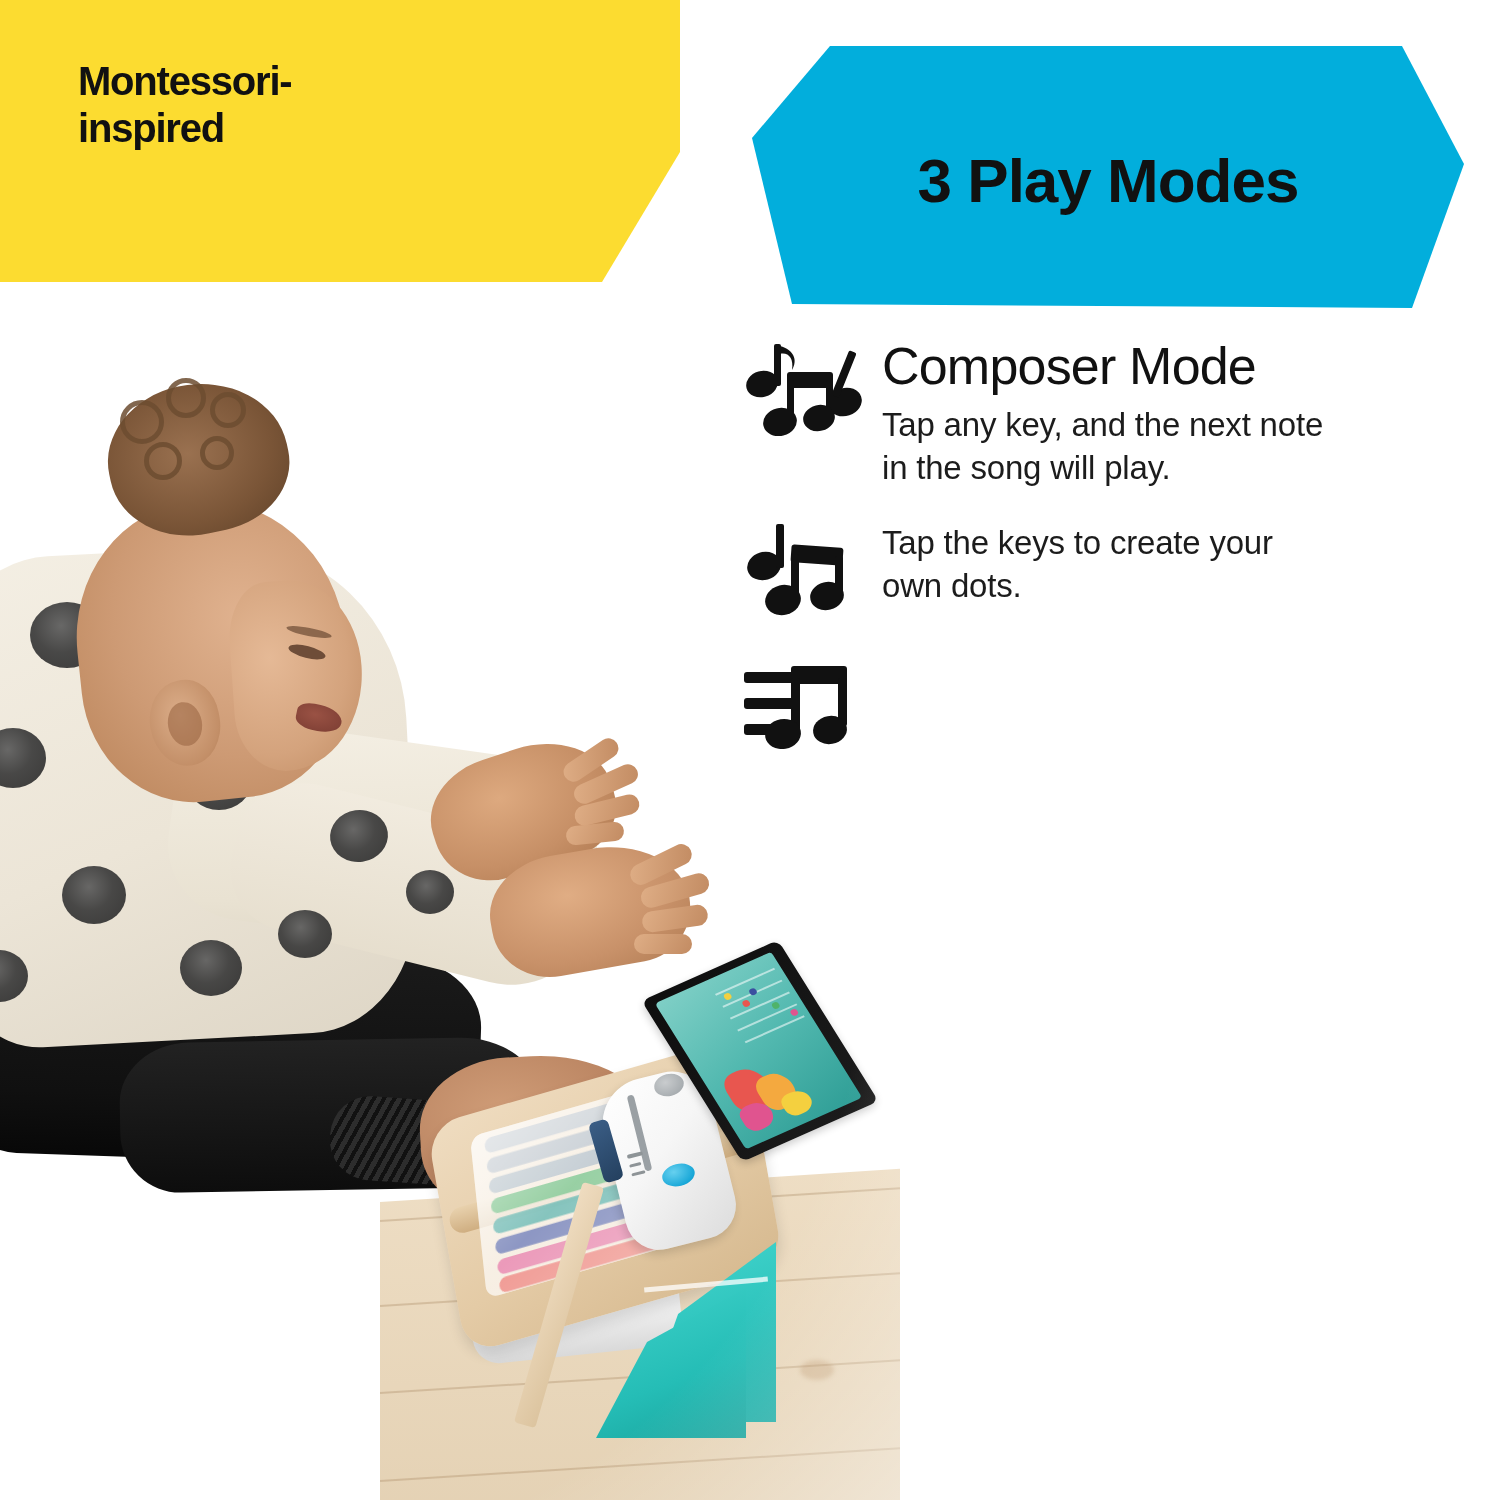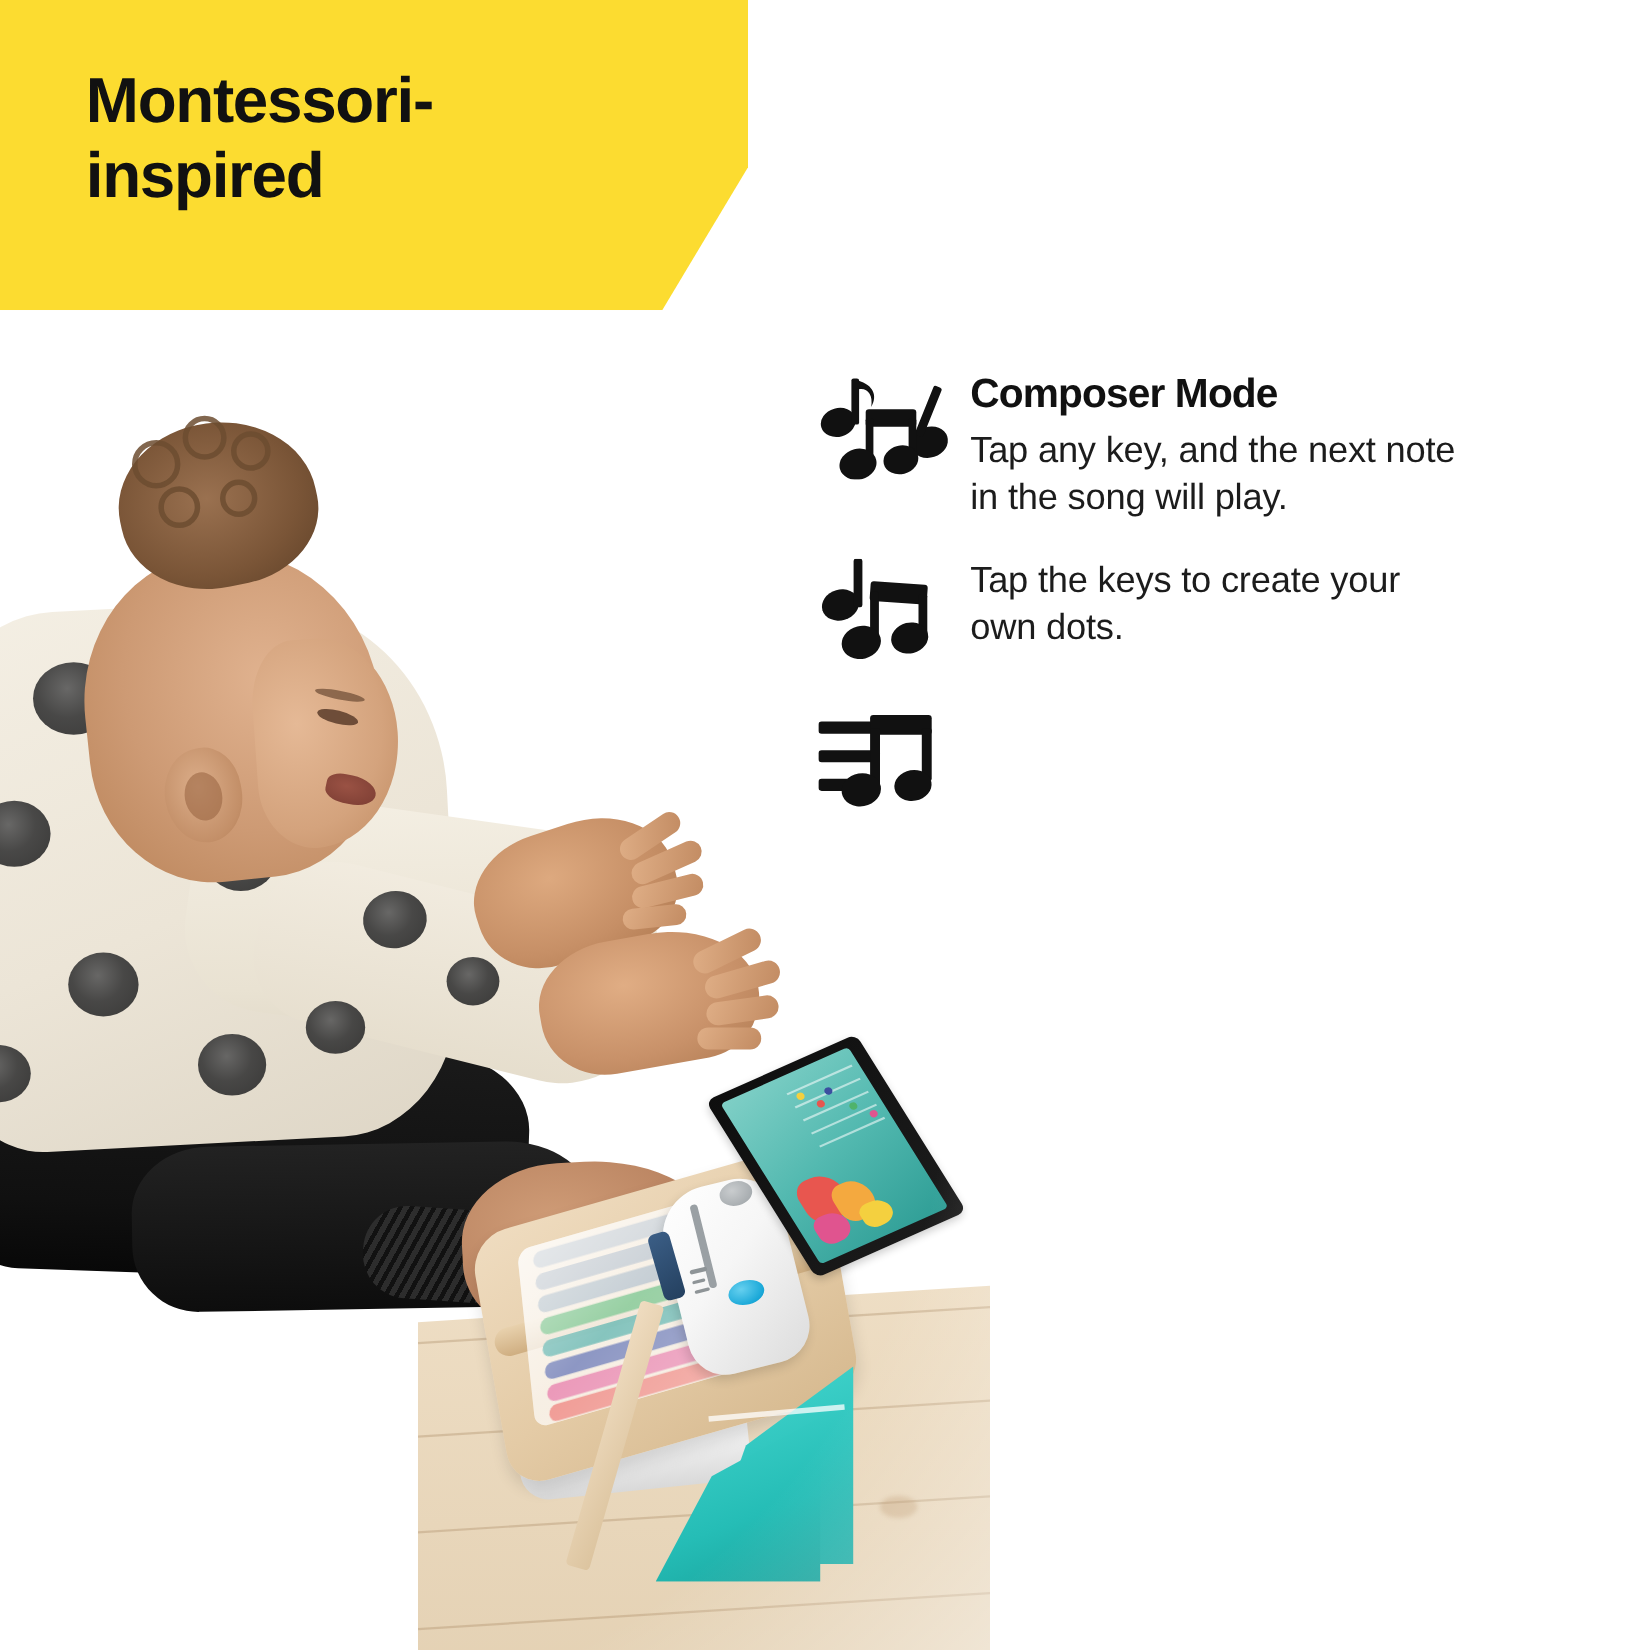--- a/index.html
+++ b/index.html
@@ -31,21 +31,21 @@
     height: 282px;
     background: #FCDC30;
     clip-path: polygon(0 0, 680px 0, 680px 152px, 602px 282px, 0 282px);
     z-index: 5;
   }
   #yellow-banner-text {
     position: absolute;
     left: 78px;
     top: 58px;
     width: 540px;
-    font-size: 58px;
+    font-size: 40px;
     font-weight: 700;
     line-height: 1.17;
     letter-spacing: -1.2px;
     color: #111111;
     white-space: pre-line;
   }
 
   
   #blue-banner {
     position: absolute;
@@ -102,22 +102,22 @@
     justify-content: flex-start;
     padding-top: 4px;
     box-sizing: border-box;
   }
   .mode-icon svg { display: block; }
   .mode-body {
     flex: 1 1 auto;
     padding-top: 2px;
   }
   .mode-title {
-    font-size: 37px;
-    font-weight: 700;
+    font-size: 52px;
+    font-weight: 400;
     color: #111111;
     letter-spacing: -0.8px;
     line-height: 1.08;
     margin: 0 0 10px 0;
   }
   .mode-desc {
     font-size: 33px;
     font-weight: 400;
     color: #1c1c1c;
     line-height: 1.30;
@@ -666,20 +666,24 @@
     </div>
 
     <div id="photo-fade"></div>
   </div>
 
   <div id="yellow-banner">
     <div id="yellow-banner-text">Montessori-
 inspired</div>
   </div>
 
+  <div id="blue-banner">
+    <div id="blue-banner-shape"></div>
+    <div id="blue-banner-text">3 Play Modes</div>
+  </div>
 
   <div id="modes-list">
 
     <div class="mode-block" id="mode-0">
       <div class="mode-icon">
         <svg width="124" height="96" viewBox="0 0 124 96" aria-hidden="true">
 
           <g fill="#111111">
             <ellipse cx="18" cy="44" rx="16" ry="13" transform="rotate(-16 18 44)"></ellipse>
             <rect x="30" y="4" width="7" height="42" rx="2"></rect>

